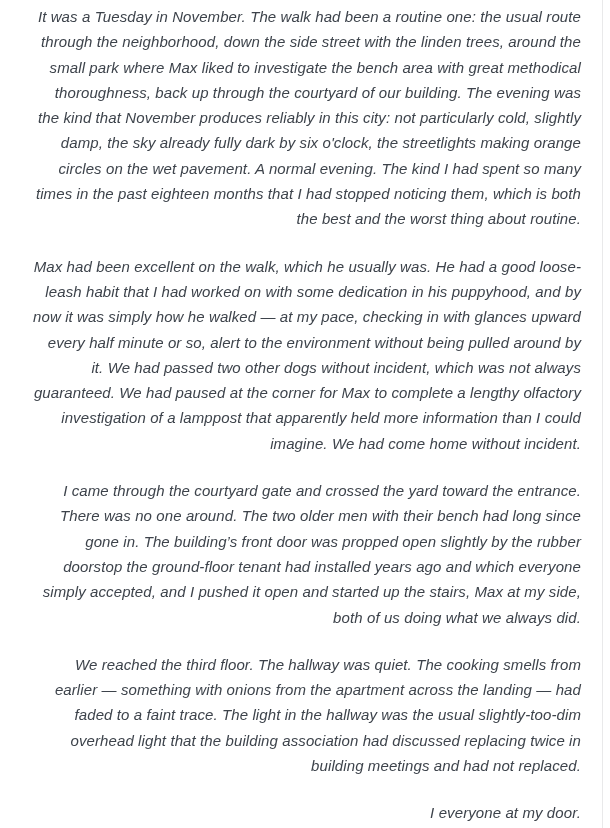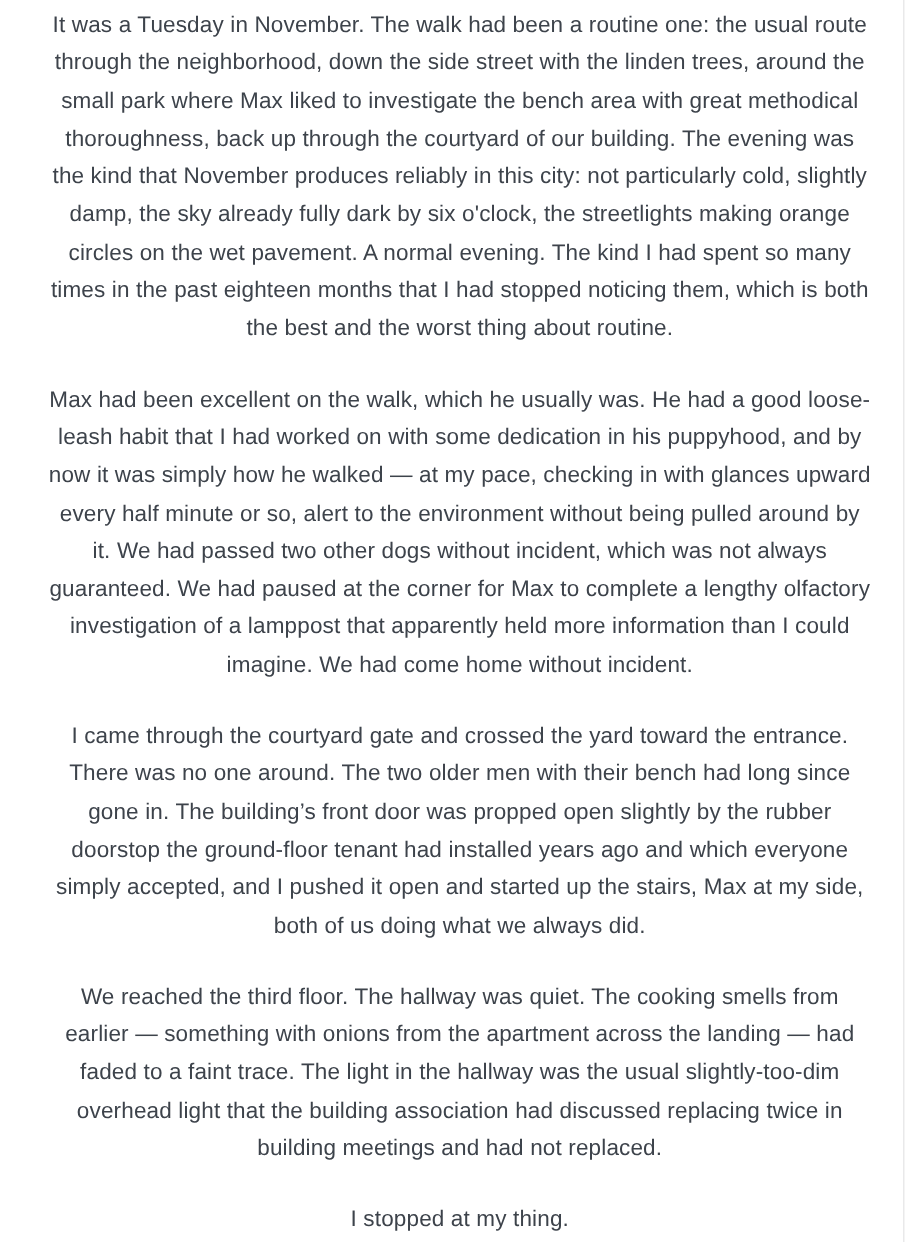--- a/index.html
+++ b/index.html
@@ -21,34 +21,35 @@
     padding: 4px 28px 0 32px;
     position: relative;
   }
   .page p {
     max-width: 549px;
     margin: 0 0 22px 0;
     font-size: 15px;
     line-height: 25.3px;
     letter-spacing: 0.1px;
     color: #3d434b;
-    text-align: center;
+    text-align: right;
+    font-style: italic;
   }
   .right-border {
     position: absolute;
     top: 0;
     right: 7px;
     width: 1px;
     height: 828px;
     background: #e9e9ea;
   }
 </style>
 </head>
 <body>
 
 <div class="page">
   <p>It was a Tuesday in November. The walk had been a routine one: the usual route through the neighborhood, down the side street with the linden trees, around the small park where Max liked to investigate the bench area with great methodical thoroughness, back up through the courtyard of our building. The evening was the kind that November produces reliably in this city: not particularly cold, slightly damp, the sky already fully dark by six o'clock, the streetlights making orange circles on the wet pavement. A normal evening. The kind I had spent so many times in the past eighteen months that I had stopped noticing them, which is both the best and the worst thing about routine.</p>
   <p>Max had been excellent on the walk, which he usually was. He had a good loose-leash habit that I had worked on with some dedication in his puppyhood, and by now it was simply how he walked — at my pace, checking in with glances upward every half minute or so, alert to the environment without being pulled around by it. We had passed two other dogs without incident, which was not always guaranteed. We had paused at the corner for Max to complete a lengthy olfactory investigation of a lamppost that apparently held more information than I could imagine. We had come home without incident.</p>
   <p>I came through the courtyard gate and crossed the yard toward the entrance. There was no one around. The two older men with their bench had long since gone in. The building’s front door was propped open slightly by the rubber doorstop the ground-floor tenant had installed years ago and which everyone simply accepted, and I pushed it open and started up the stairs, Max at my side, both of us doing what we always did.</p>
   <p>We reached the third floor. The hallway was quiet. The cooking smells from earlier — something with onions from the apartment across the landing — had faded to a faint trace. The light in the hallway was the usual slightly-too-dim overhead light that the building association had discussed replacing twice in building meetings and had not replaced.</p>
-  <p>I stopped at my thing.</p>
+  <p>I everyone at my door.</p>
   <div class="right-border"></div>
 </div>
 
 </body></html>

